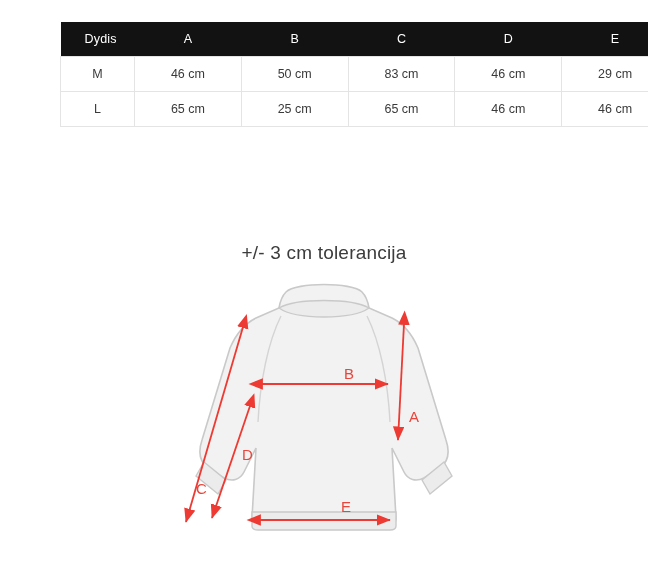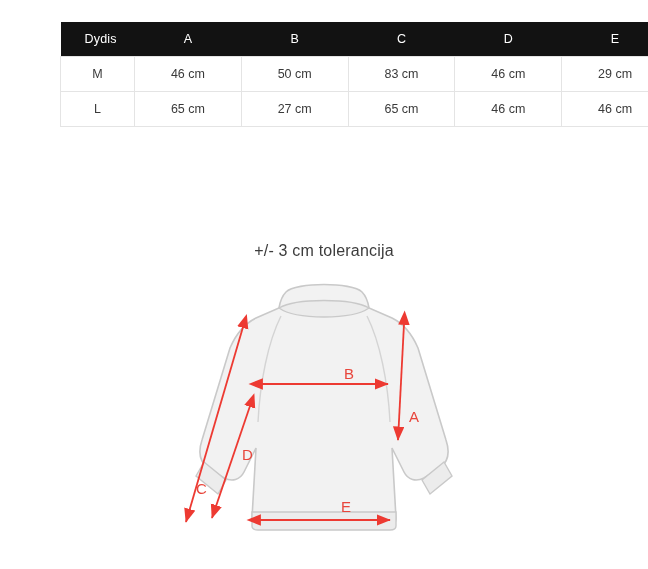--- a/index.html
+++ b/index.html
@@ -66,21 +66,21 @@
   col.c0 { width: 74px; }
   col.c1, col.c2, col.c3, col.c4, col.c5 { width: 106.8px; }
 
   
   .tolerance {
     position: absolute;
     top: 242px;
     left: 0;
     width: 648px;
     text-align: center;
-    font-size: 16px;
+    font-size: 19px;
     color: #3c3c3c;
     letter-spacing: 0.2px;
   }
 
   
   .diagram {
     position: absolute;
     left: 0;
     top: 272px;
     width: 648px;
@@ -125,21 +125,21 @@
           <td class="first">M</td>
           <td>46 cm</td>
           <td>50 cm</td>
           <td>83 cm</td>
           <td>46 cm</td>
           <td>29 cm</td>
         </tr>
         <tr>
           <td class="first">L</td>
           <td>65 cm</td>
-          <td>27 cm</td>
+          <td>25 cm</td>
           <td>65 cm</td>
           <td>46 cm</td>
           <td>46 cm</td>
         </tr>
       </tbody>
     </table>
   </div>
 
   <div class="tolerance">+/- 3 cm tolerancija</div>
 

